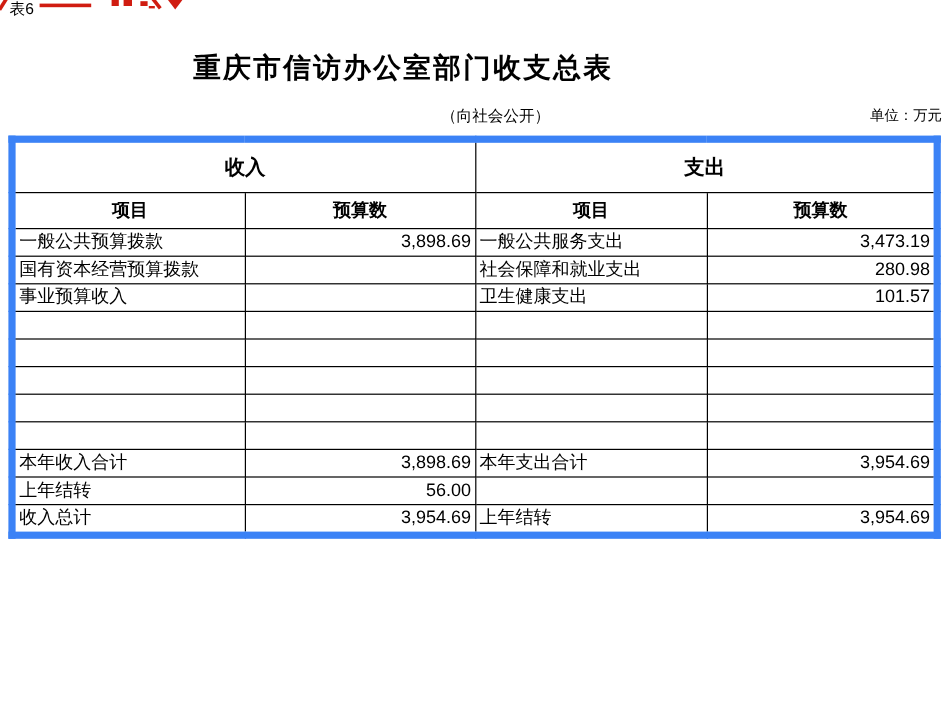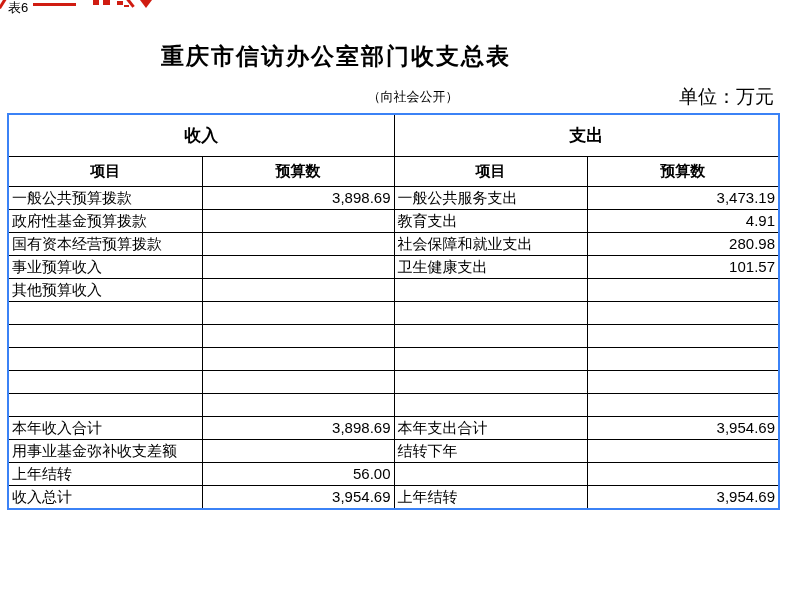--- a/index.html
+++ b/index.html
@@ -33,27 +33,27 @@
   .page-title {
     position:absolute; top:43px; left:0; width:672px;
     text-align:center; font-size:23px; font-weight:bold;
     letter-spacing:2px; line-height:26px;
   }
   .subtitle {
     position:absolute; top:89px; left:0; width:792px;
     text-align:center; font-size:13px; line-height:15px;padding-left:17px;
   }
   .unit-label {
-    position:absolute; top:89px; right:18px;
-    font-size:19px; line-height:15px;
+    position:absolute; top:89px; right:7px;
+    font-size:12px; line-height:15px;
   }
   table.budget {
     position:absolute; left:7px; top:113px;
     border-collapse:collapse; table-layout:fixed;
-    border:2px solid #3b82f6;
+    border:6px solid #3b82f6;
   }
   table.budget th, table.budget td {
     border:1px solid #000;
     overflow:hidden; white-space:nowrap;
     padding:0 3px;
     vertical-align:middle;
   }
   tr.h1 th { height:41px; font-size:17px; font-weight:bold; text-align:center; }
   tr.h2 th { height:29px; font-size:15px; font-weight:bold; text-align:center; }
   tbody td { height:22px; font-size:15px; line-height:22px; }
@@ -101,42 +101,30 @@
     </tr>
   </thead>
   <tbody>
       <tr>
         <td class="item">一般公共预算拨款</td>
         <td class="num">3,898.69</td>
         <td class="item">一般公共服务支出</td>
         <td class="num">3,473.19</td>
       </tr>
       <tr>
-        <td class="item">政府性基金预算拨款</td>
-        <td class="num"></td>
-        <td class="item">教育支出</td>
-        <td class="num">4.91</td>
-      </tr>
-      <tr>
         <td class="item">国有资本经营预算拨款</td>
         <td class="num"></td>
         <td class="item">社会保障和就业支出</td>
         <td class="num">280.98</td>
       </tr>
       <tr>
         <td class="item">事业预算收入</td>
         <td class="num"></td>
         <td class="item">卫生健康支出</td>
         <td class="num">101.57</td>
-      </tr>
-      <tr>
-        <td class="item">其他预算收入</td>
-        <td class="num"></td>
-        <td class="item"></td>
-        <td class="num"></td>
       </tr>
       <tr>
         <td class="item"></td>
         <td class="num"></td>
         <td class="item"></td>
         <td class="num"></td>
       </tr>
       <tr>
         <td class="item"></td>
         <td class="num"></td>
@@ -161,26 +149,20 @@
         <td class="item"></td>
         <td class="num"></td>
       </tr>
       <tr>
         <td class="item">本年收入合计</td>
         <td class="num">3,898.69</td>
         <td class="item">本年支出合计</td>
         <td class="num">3,954.69</td>
       </tr>
       <tr>
-        <td class="item">用事业基金弥补收支差额</td>
-        <td class="num"></td>
-        <td class="item">结转下年</td>
-        <td class="num"></td>
-      </tr>
-      <tr>
         <td class="item">上年结转</td>
         <td class="num">56.00</td>
         <td class="item"></td>
         <td class="num"></td>
       </tr>
       <tr>
         <td class="item">收入总计</td>
         <td class="num">3,954.69</td>
         <td class="item">上年结转</td>
         <td class="num">3,954.69</td>

